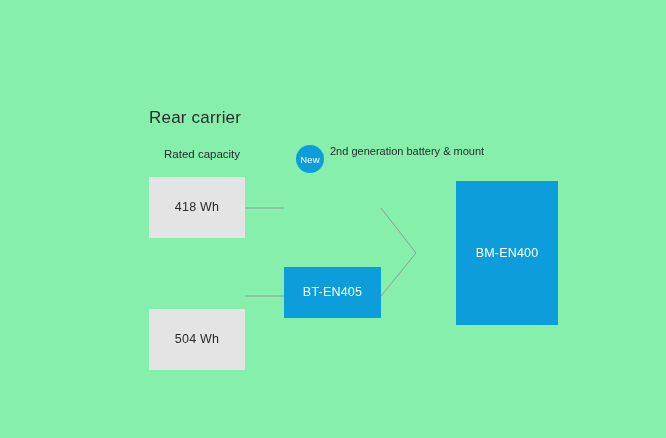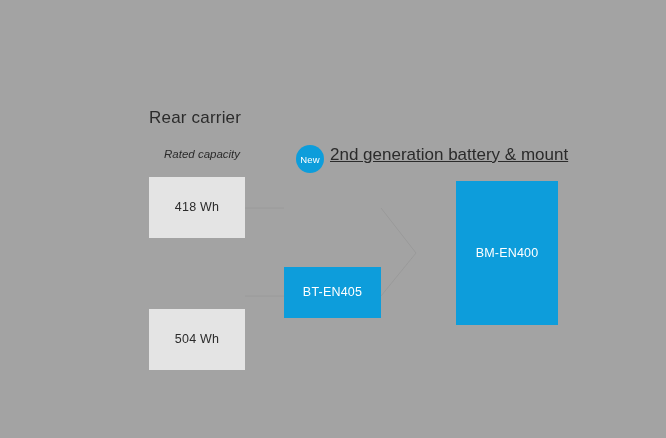--- a/index.html
+++ b/index.html
@@ -8,21 +8,21 @@
     background: #ffffff;
   }
   body {
     font-family: "Liberation Sans", sans-serif;
     -webkit-font-smoothing: antialiased;
   }
   #canvas {
     position: relative;
     width: 666px;
     height: 438px;
-    background: #a3a3a3;
+    background: #86efac;
     overflow: hidden;
   }
 
   
   #diagram-title {
     position: absolute;
     left: 149px;
     top: 108px;
     font-size: 17px;
     font-weight: 400;
@@ -33,21 +33,20 @@
 
   
   #col-header-capacity {
     position: absolute;
     left: 164px;
     top: 148px;
     font-size: 11.5px;
     font-weight: 400;
     color: #2b2b2b;
     white-space: nowrap;
-    font-style: italic;
   }
 
   #legend-new {
     position: absolute;
     left: 296px;
     top: 145px;
     display: flex;
     align-items: flex-start;
     gap: 6px;
     white-space: nowrap;
@@ -60,23 +59,22 @@
     color: #ffffff;
     font-size: 9.5px;
     font-weight: 400;
     display: flex;
     align-items: center;
     justify-content: center;
     letter-spacing: 0.1px;
     flex: 0 0 auto;
   }
   #legend-new .legend-text {
-    font-size: 17px;
+    font-size: 11px;
     color: #2b2b2b;
-    text-decoration: underline;
   }
 
   
   #connectors {
     position: absolute;
     left: 0;
     top: 0;
     width: 666px;
     height: 438px;
     pointer-events: none;

